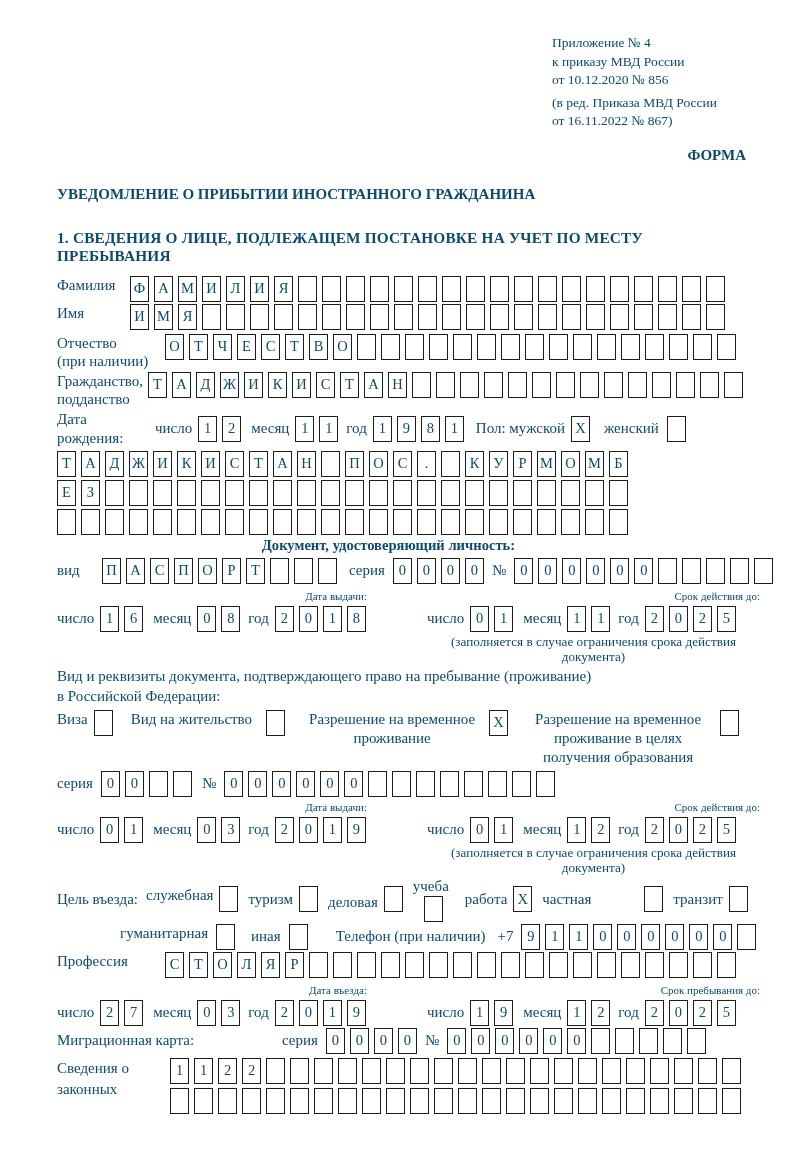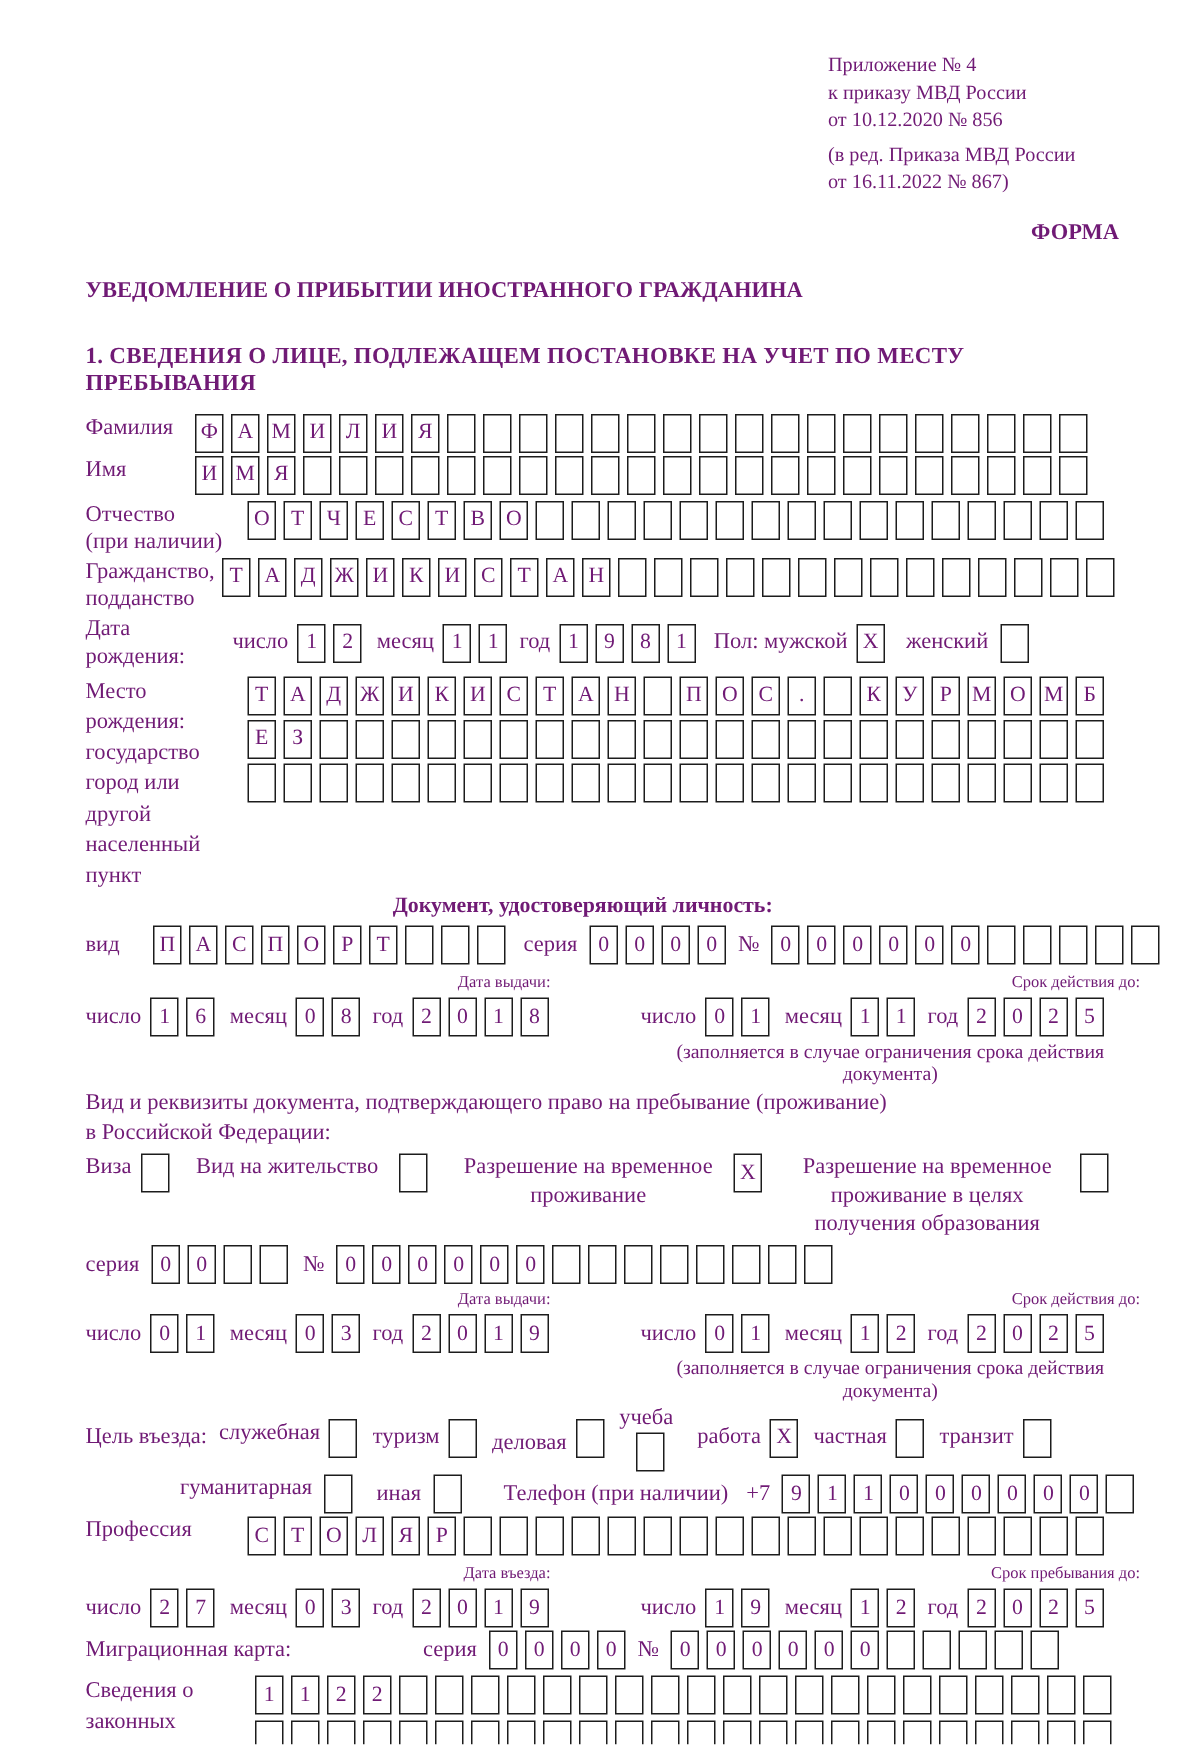--- a/index.html
+++ b/index.html
@@ -1,19 +1,19 @@
 <!DOCTYPE html>
 <html lang="ru"><head>
 <meta charset="utf-8">
 <style>
   html,body{margin:0;padding:0;background:#ffffff;}
   .page{
     width:800px;height:1163px;box-sizing:border-box;background:#fff;
     padding:34px 40px 0 57px;position:relative;overflow:hidden;
-    font-family:"Liberation Serif","DejaVu Serif",serif;color:#701a75;
+    font-family:"Liberation Serif","DejaVu Serif",serif;color:#0c4a6e;
   }
   
   .top-note{margin-left:auto;width:208px;font-size:13.5px;line-height:18.5px;}
   .top-note .gap{margin-top:4px;}
   .forma{ text-align:right;padding-right:14px;font-weight:bold;font-size:15px;margin-top:16px;}
   .title{ text-align:left;font-weight:bold;font-size:15px;line-height:21px;margin-top:20px;}
   .t-underline{display:inline-block;width:56px;border-bottom:2px solid #2a2a2a;height:13px;margin-left:8px;}
   .sec-head{font-weight:bold;font-size:15.3px;margin-top:24px;margin-bottom:11px;letter-spacing:.2px;}
   
   .cells{display:inline-flex;gap:5px;flex:none;flex-wrap:nowrap;}
@@ -216,26 +216,20 @@
         <span class="cell">8</span>
         <span class="cell">1</span>
       </span>
     <span class="mr6">Пол: мужской</span>
     <span class="cell mr14">X</span>
     <span class="mr8">женский</span>
     <span class="cell"></span>
   </div>
 
   <div class="row">
-    <span class="lbl2 w108" style="line-height:20.5px;">
-      <span>Место рождения:</span><br>
-      <span>государство</span><br>
-      <span>город или другой</span><br>
-      <span>населенный пункт</span>
-    </span>
     <span class="stack">
       <span class="cells">
           <span class="cell">Т</span>
           <span class="cell">А</span>
           <span class="cell">Д</span>
           <span class="cell">Ж</span>
           <span class="cell">И</span>
           <span class="cell">К</span>
           <span class="cell">И</span>
           <span class="cell">С</span>
@@ -510,21 +504,21 @@
         <span class="cell"></span>
       </span>
     <span class="opt ml10" style="align-items:center;flex-direction:column;">
         <span class="mr6">учеба</span>
         <span class="cell"></span>
       </span>
     <span class="opt ml10" style="align-items:center;">
         <span class="mr6">работа</span>
         <span class="cell">X</span>
       </span>
-    <span class="opt ml10" style="align-items:center;">
+    <span class="opt ml10" style="align-items:center;gap:47px;">
         <span class="mr6">частная</span>
         <span class="cell"></span>
       </span>
     <span class="opt ml10" style="align-items:center;">
         <span class="mr6">транзит</span>
         <span class="cell"></span>
       </span>
   </div>
 
   <div class="row" style="align-items:center;padding-left:63px;">

